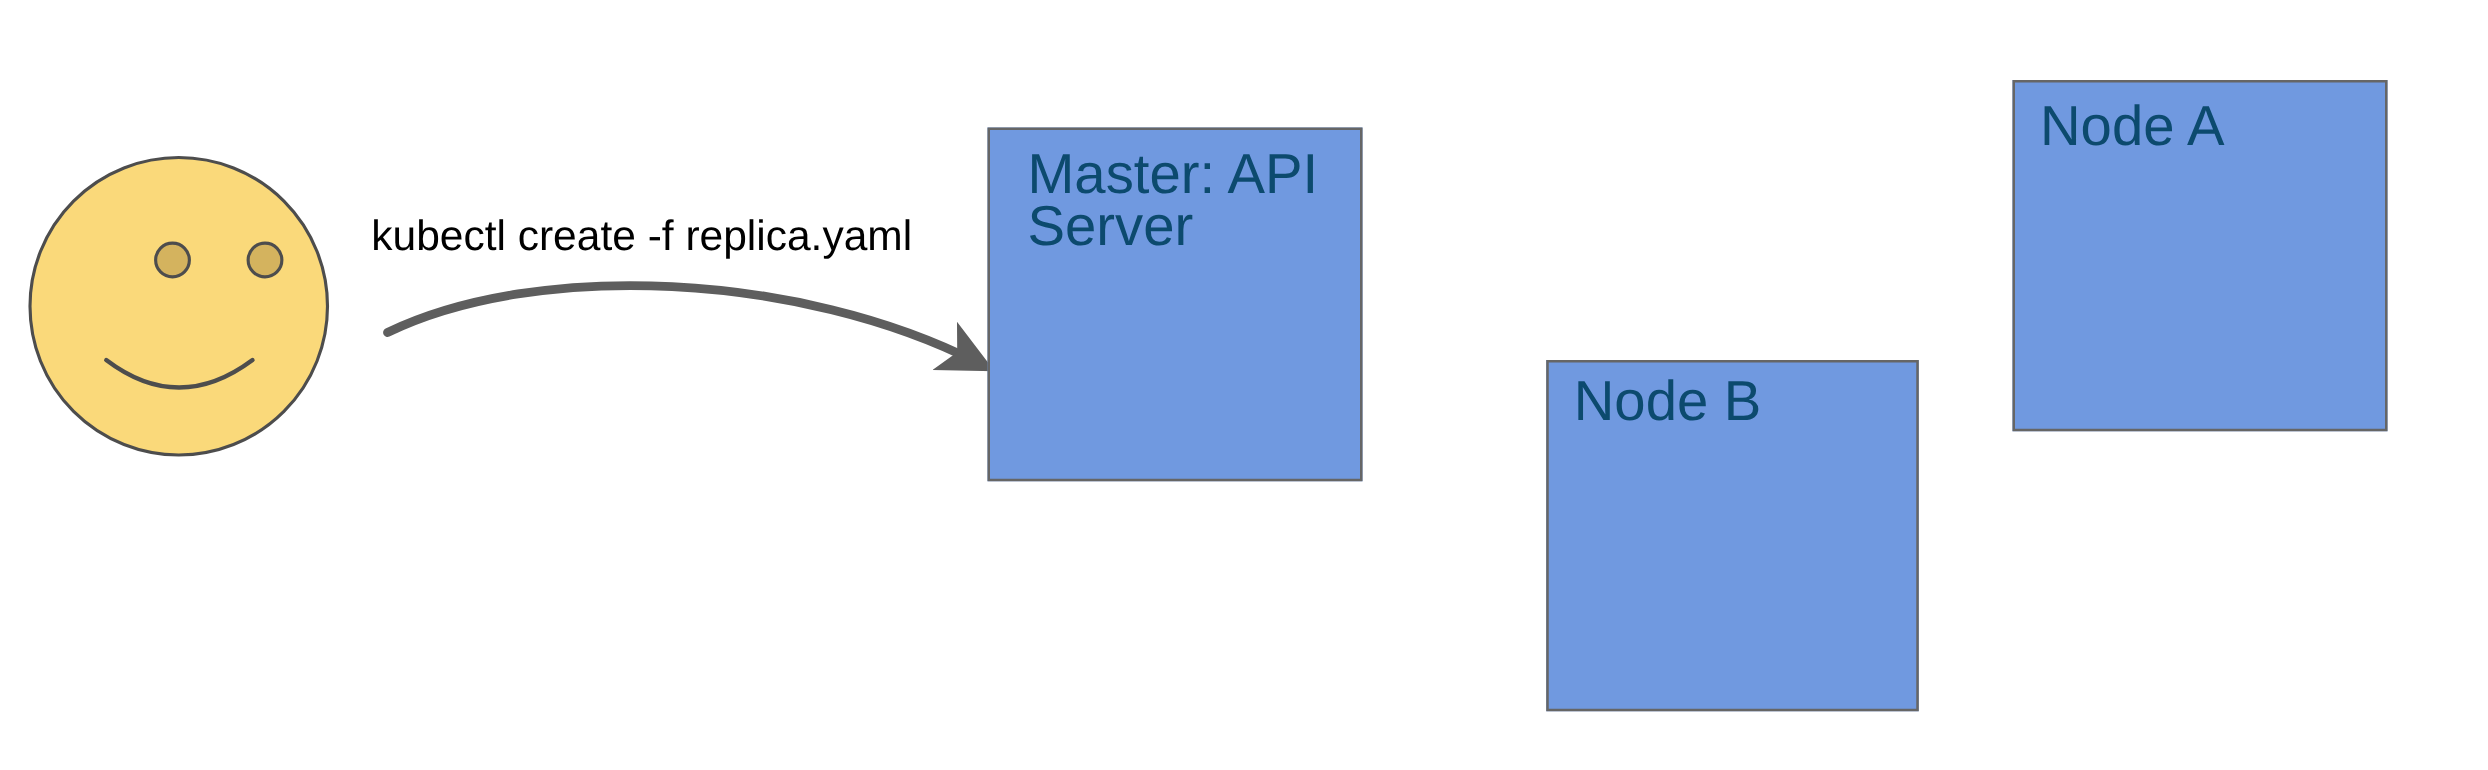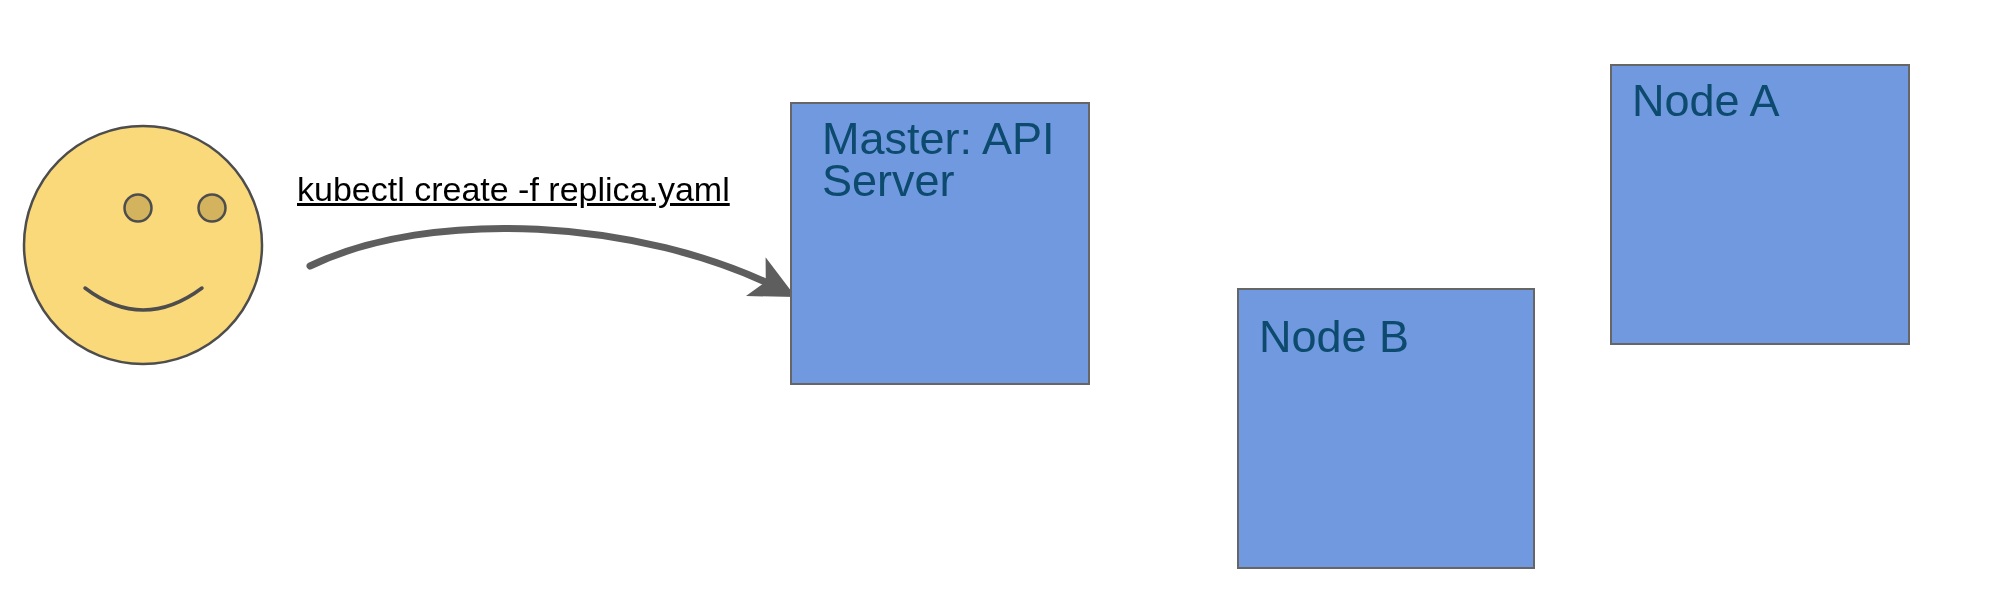--- a/index.html
+++ b/index.html
@@ -49,23 +49,23 @@
     white-space: nowrap;
   }
   
   #master-box { left: 790px; top: 102px; width: 300px; height: 283px; }
   #master-box-label { left: 812px; top: 118px; width: 260px; margin-left: 10px; }
   
   #node-a-box { left: 1610px; top: 64px; width: 300px; height: 281px; }
   #node-a-box-label { left: 1632px; top: 80px; width: 260px; }
   
   #node-b-box { left: 1237px; top: 288px; width: 298px; height: 281px; }
-  #node-b-box-label { left: 1259px; top: 316px; width: 260px; }
+  #node-b-box-label { left: 1259px; top: 300px; width: 260px; }
   
-  #edge-label-kubectl { left: 297px; top: 169px; text-decoration: underline; }
+  #edge-label-kubectl { left: 297px; top: 169px; }
 </style>
 </head>
 <body>
 
 <div id="canvas">
 
   <svg class="diagram-svg" viewBox="0 0 1990 616" xmlns="http://www.w3.org/2000/svg">
     <defs>
       <marker id="arrowhead-filled" markerWidth="7" markerHeight="7" refX="4.2" refY="3.5" orient="auto" markerUnits="strokeWidth">
         <path d="M 0 0.4 L 6.4 3.5 L 0 6.6 L 1.6 3.5 Z" fill="#5E5E5E"></path>

